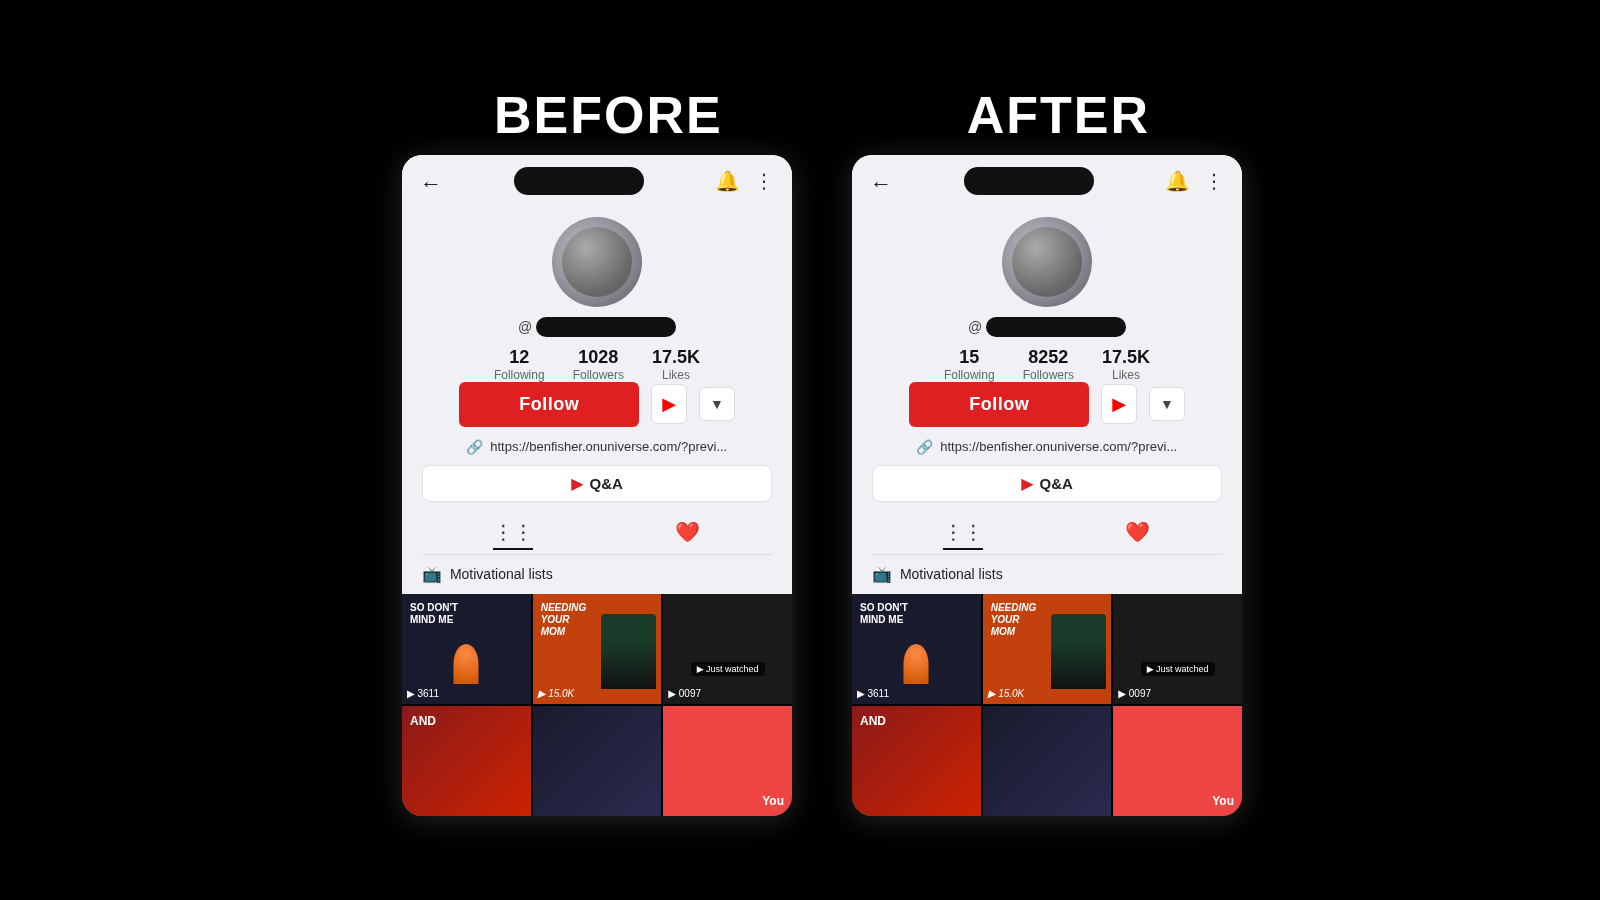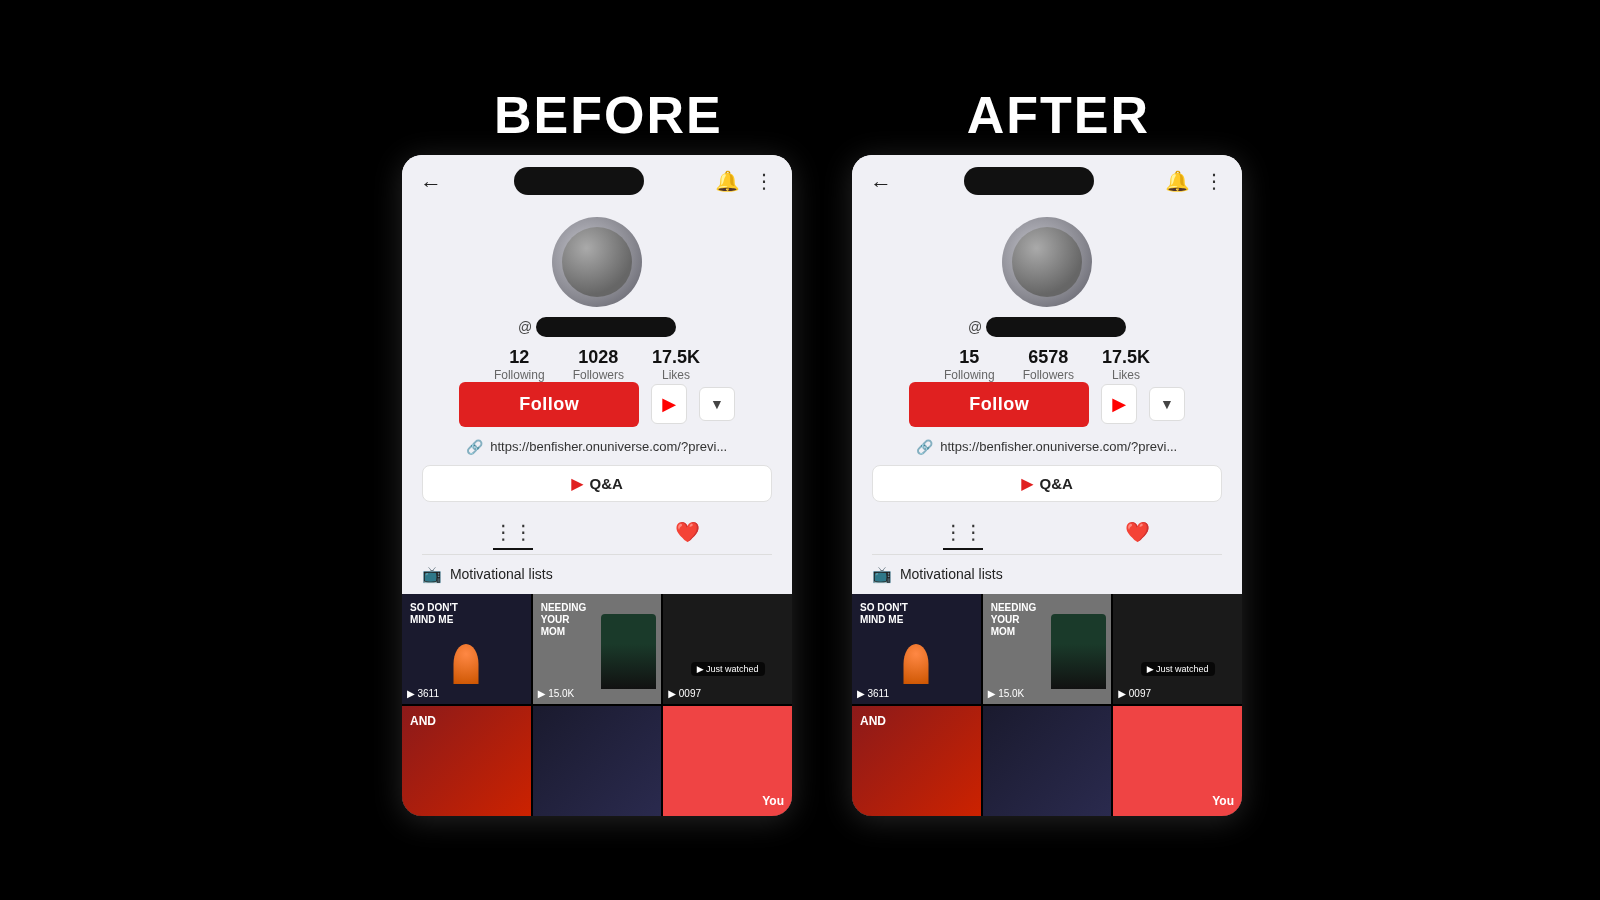--- a/index.html
+++ b/index.html
@@ -306,21 +306,22 @@
     .video-thumb {
       position: relative;
       height: 110px;
       overflow: hidden;
     }
 
     .video-thumb-1 {
       background: #1a1a2e;
     }
     .video-thumb-2 {
-      background: #737373;
+      background: #c2410c;
+      font-style: italic;
     }
     .video-thumb-3 {
       background: #1a1a1a;
     }
 
     .video-text-overlay {
       position: absolute;
       top: 8px;
       left: 8px;
       color: #fff;
@@ -537,21 +538,21 @@
           <span class="at-symbol">@</span>
           <div class="username-bar"></div>
         </div>
 
         <div class="stats-row">
           <div class="stat-item">
             <span class="stat-number">15</span>
             <span class="stat-label">Following</span>
           </div>
           <div class="stat-item">
-            <span class="stat-number">6578</span>
+            <span class="stat-number">8252</span>
             <span class="stat-label">Followers</span>
           </div>
           <div class="stat-item">
             <span class="stat-number">17.5K</span>
             <span class="stat-label">Likes</span>
           </div>
         </div>
 
         <div class="action-row">
           <button class="follow-btn">Follow</button>

